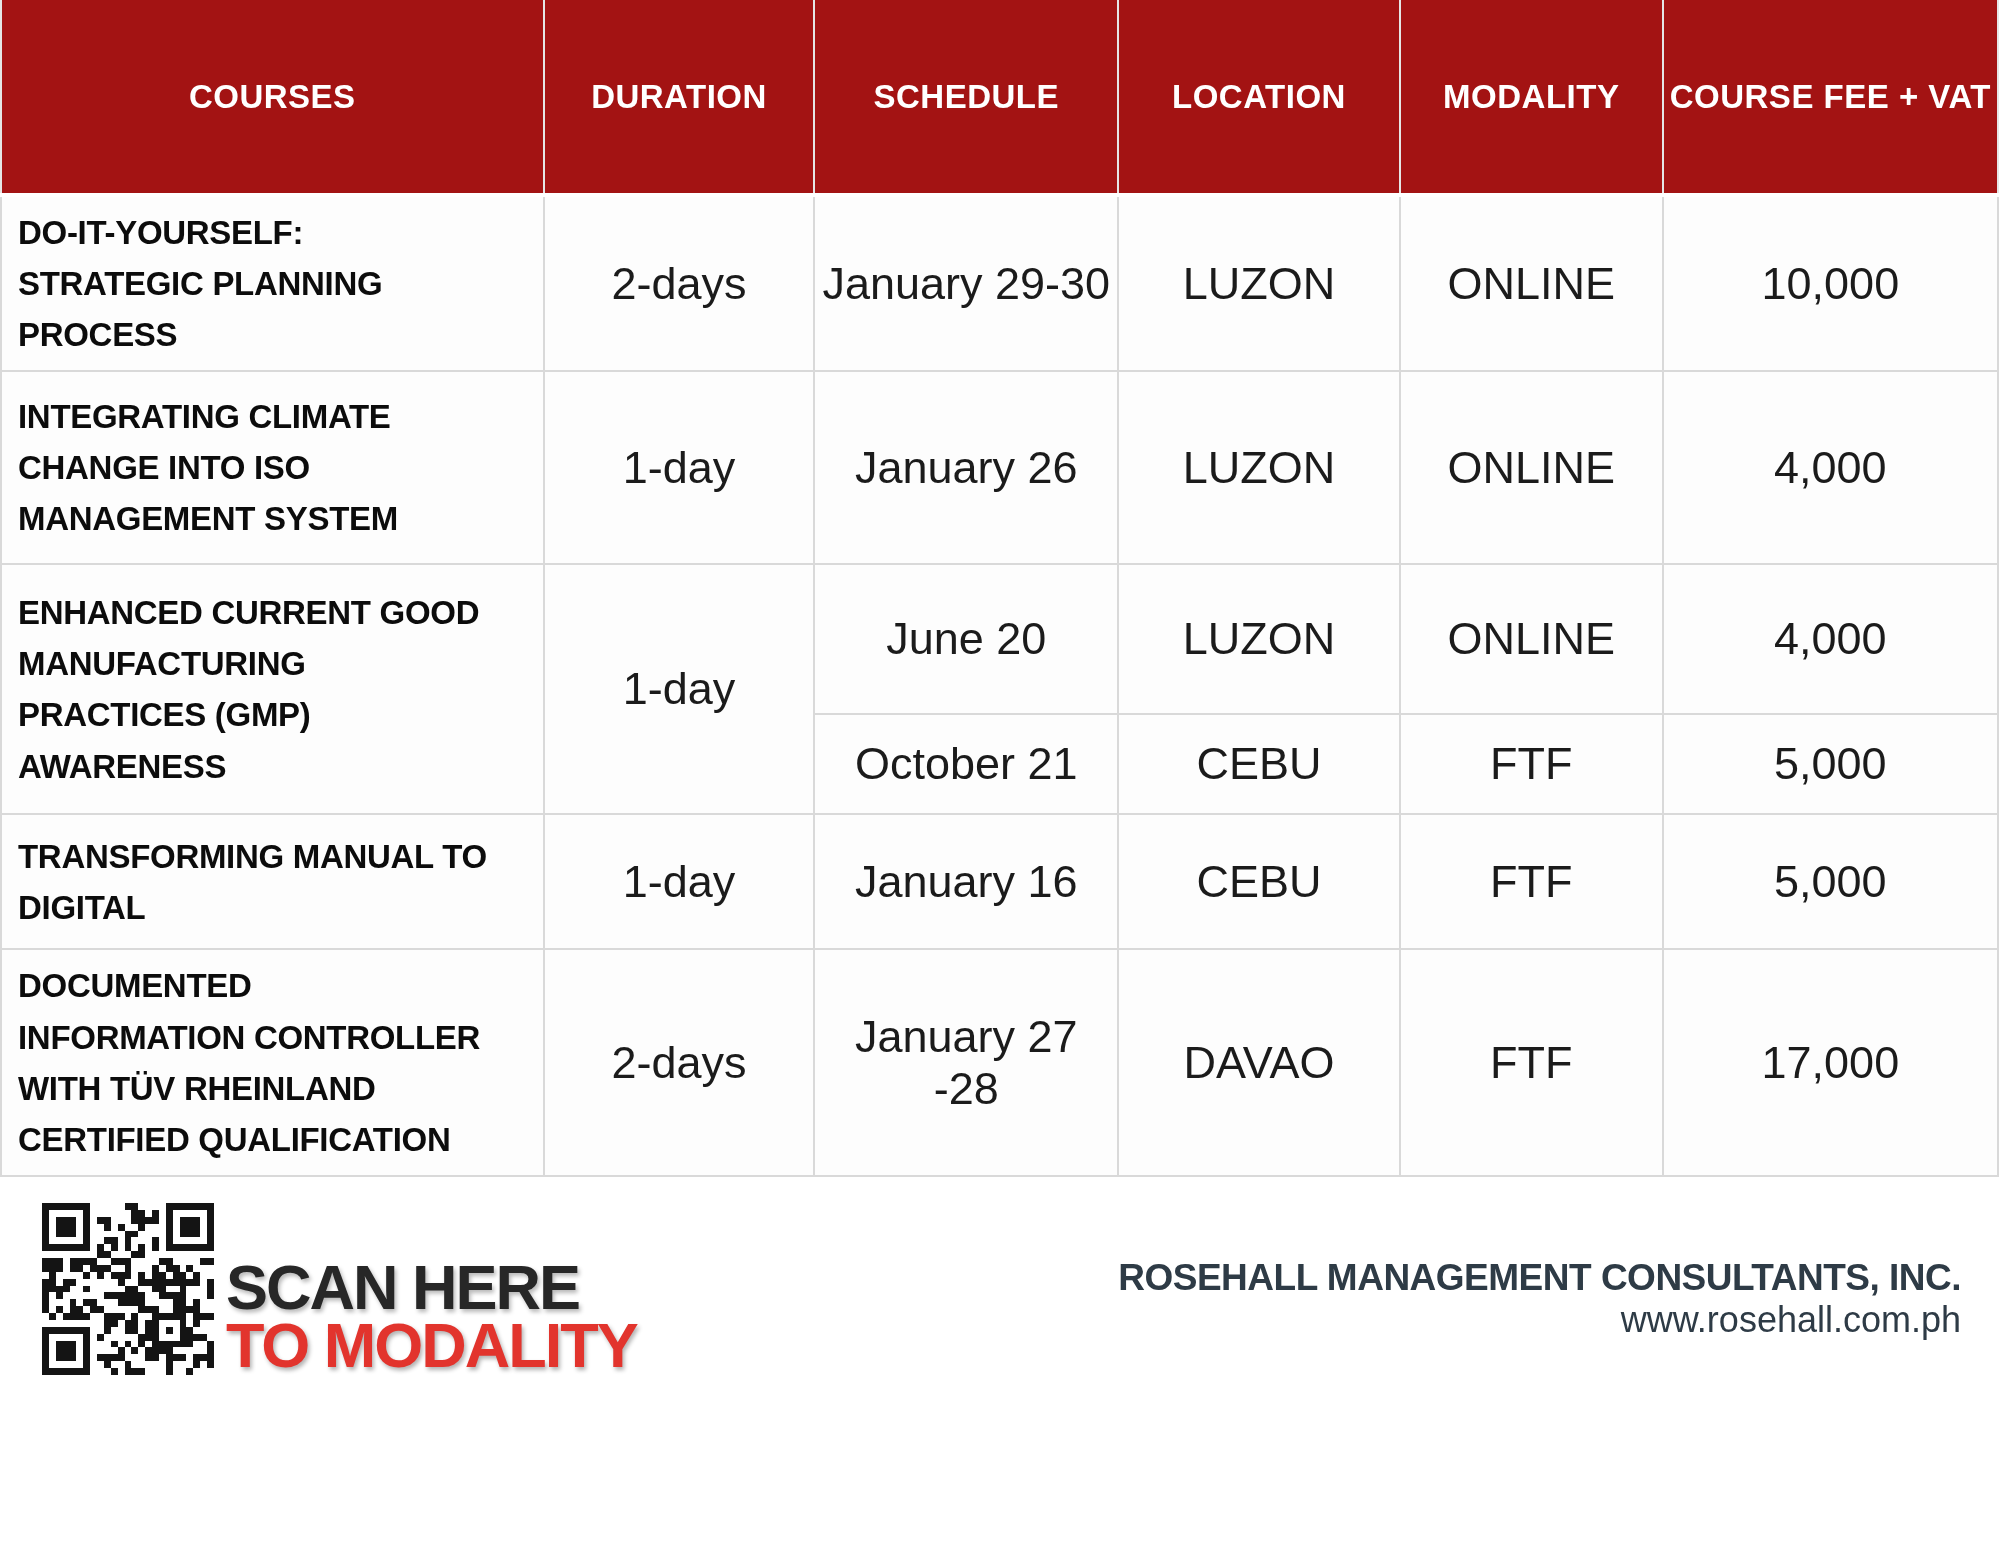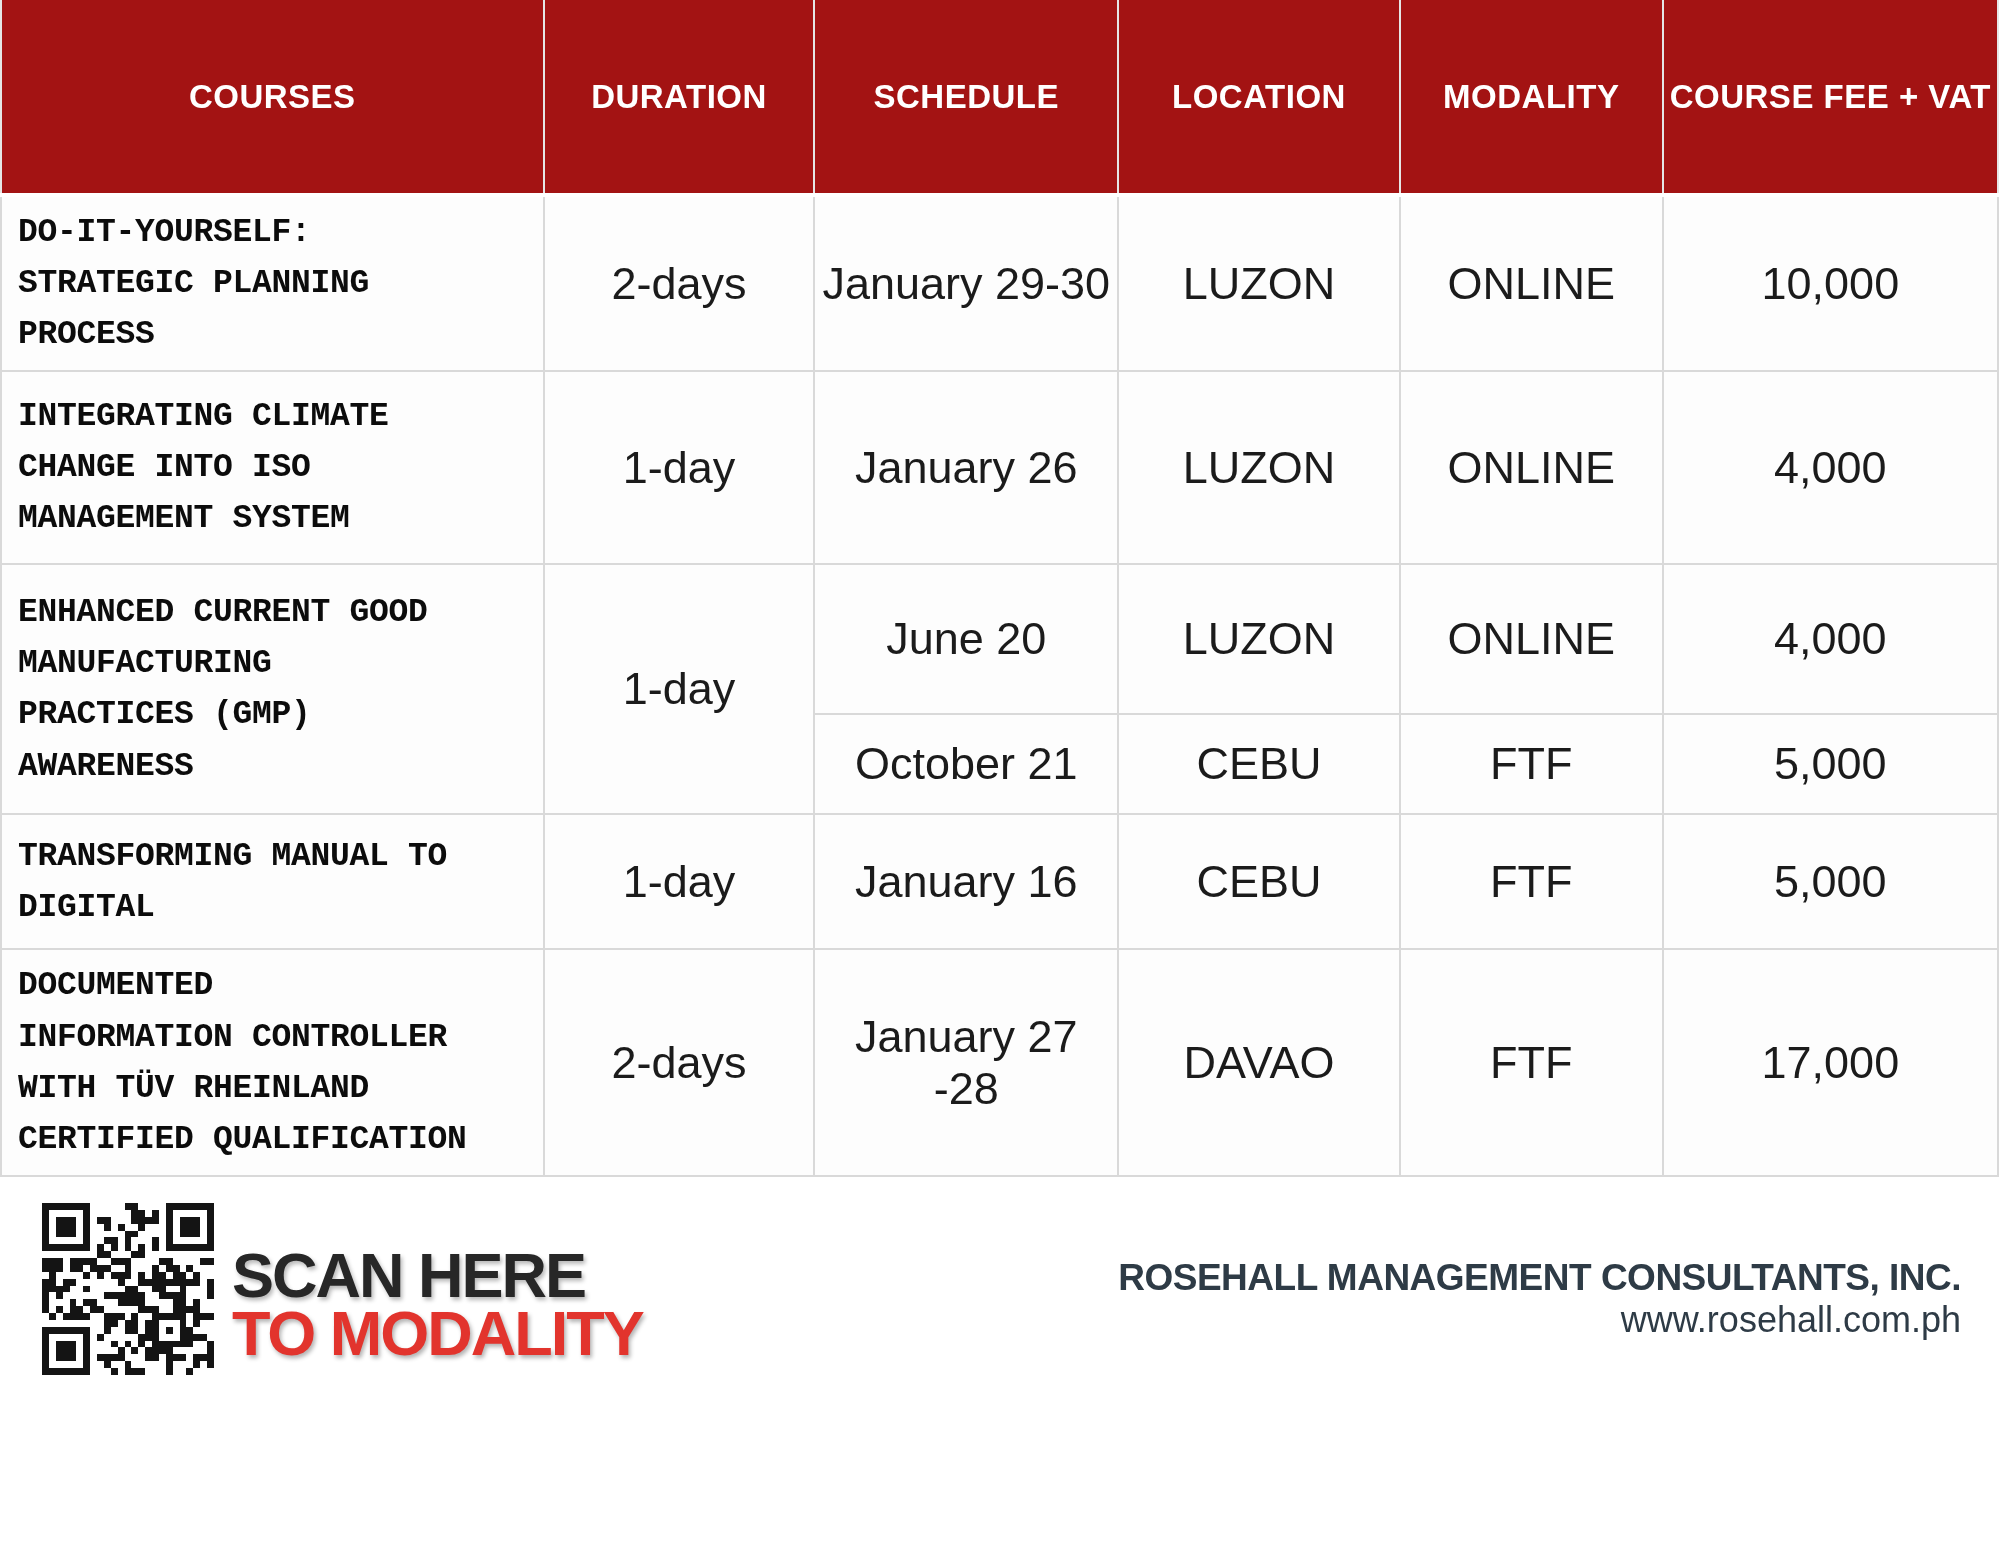--- a/index.html
+++ b/index.html
@@ -42,41 +42,41 @@
   tr.r2{height:193px;}
   tr.r3a{height:150px;}
   tr.r3b{height:100px;}
   tr.r4{height:135px;}
   tr.r5{height:178px;}
 
   td.course{
     text-align:left;vertical-align:middle;
     padding:10px 20px 10px 16px;
     font-weight:bold;font-size:33px;line-height:1.55;letter-spacing:-.3px;
-    white-space:pre-line;color:#0c0c0c;font-family:Liberation Mono, monospace;
+    white-space:pre-line;color:#0c0c0c;
   }
   td.val{
     text-align:center;vertical-align:middle;
     font-size:45px;color:#1b1b1b;padding:4px;
   }
 
   
   .note{
     margin-top:22px;height:58px;
     text-align:center;
     font-size:40px;font-weight:bold;font-style:italic;
     color:var(--note-red);letter-spacing:-.3px;
   }
 
   
   .footer{
     margin-top:26px;padding:0 38px 0 42px;
     display:flex;justify-content:space-between;align-items:flex-start;
   }
-  .register-block{display:flex;align-items:center;gap:18px;}
+  .register-block{display:flex;align-items:flex-end;gap:12px;}
   .qr{width:172px;height:172px;flex:0 0 auto;}
   .qr svg{width:172px;height:172px;display:block;shape-rendering:crispEdges;}
   .register-text{margin-top:32px;line-height:.92;}
   .scan-here{
     font-size:63px;font-weight:bold;color:#272727;letter-spacing:-2px;
     text-shadow:2px 3px 4px rgba(0,0,0,.28);
   }
   .to-register{
     font-size:63px;font-weight:bold;color:var(--register-red);letter-spacing:-2px;
     text-shadow:2px 3px 4px rgba(0,0,0,.30);

